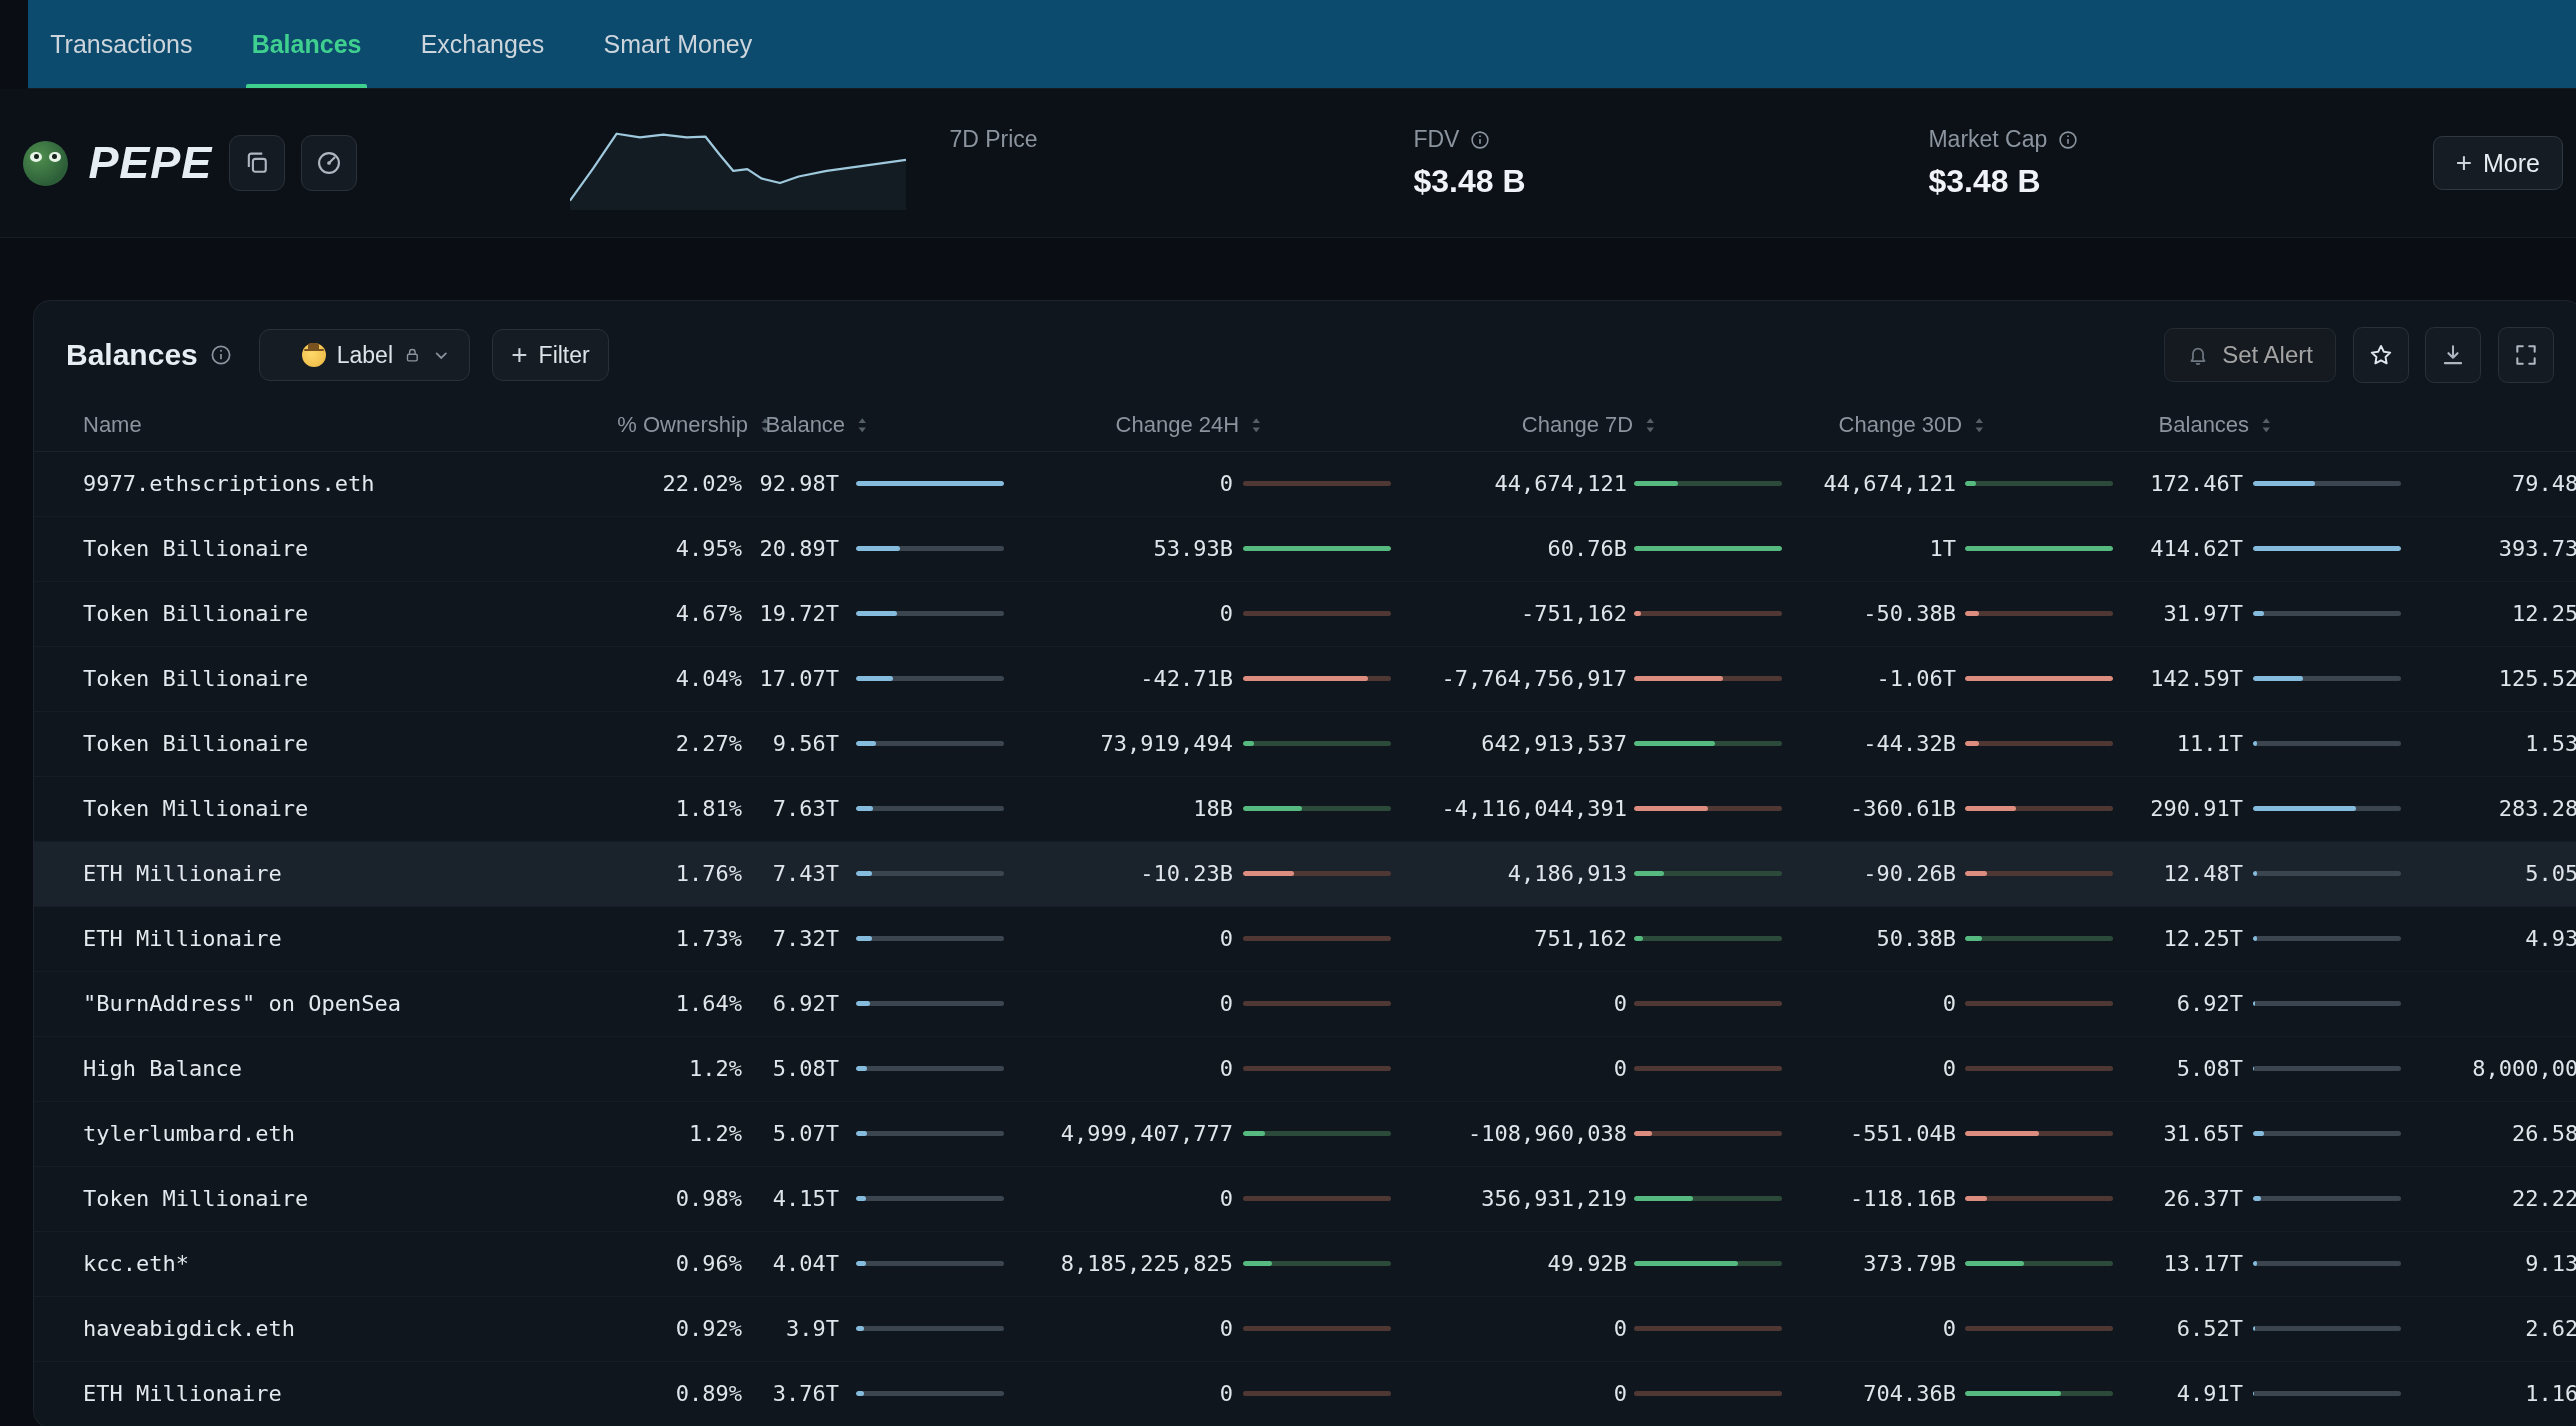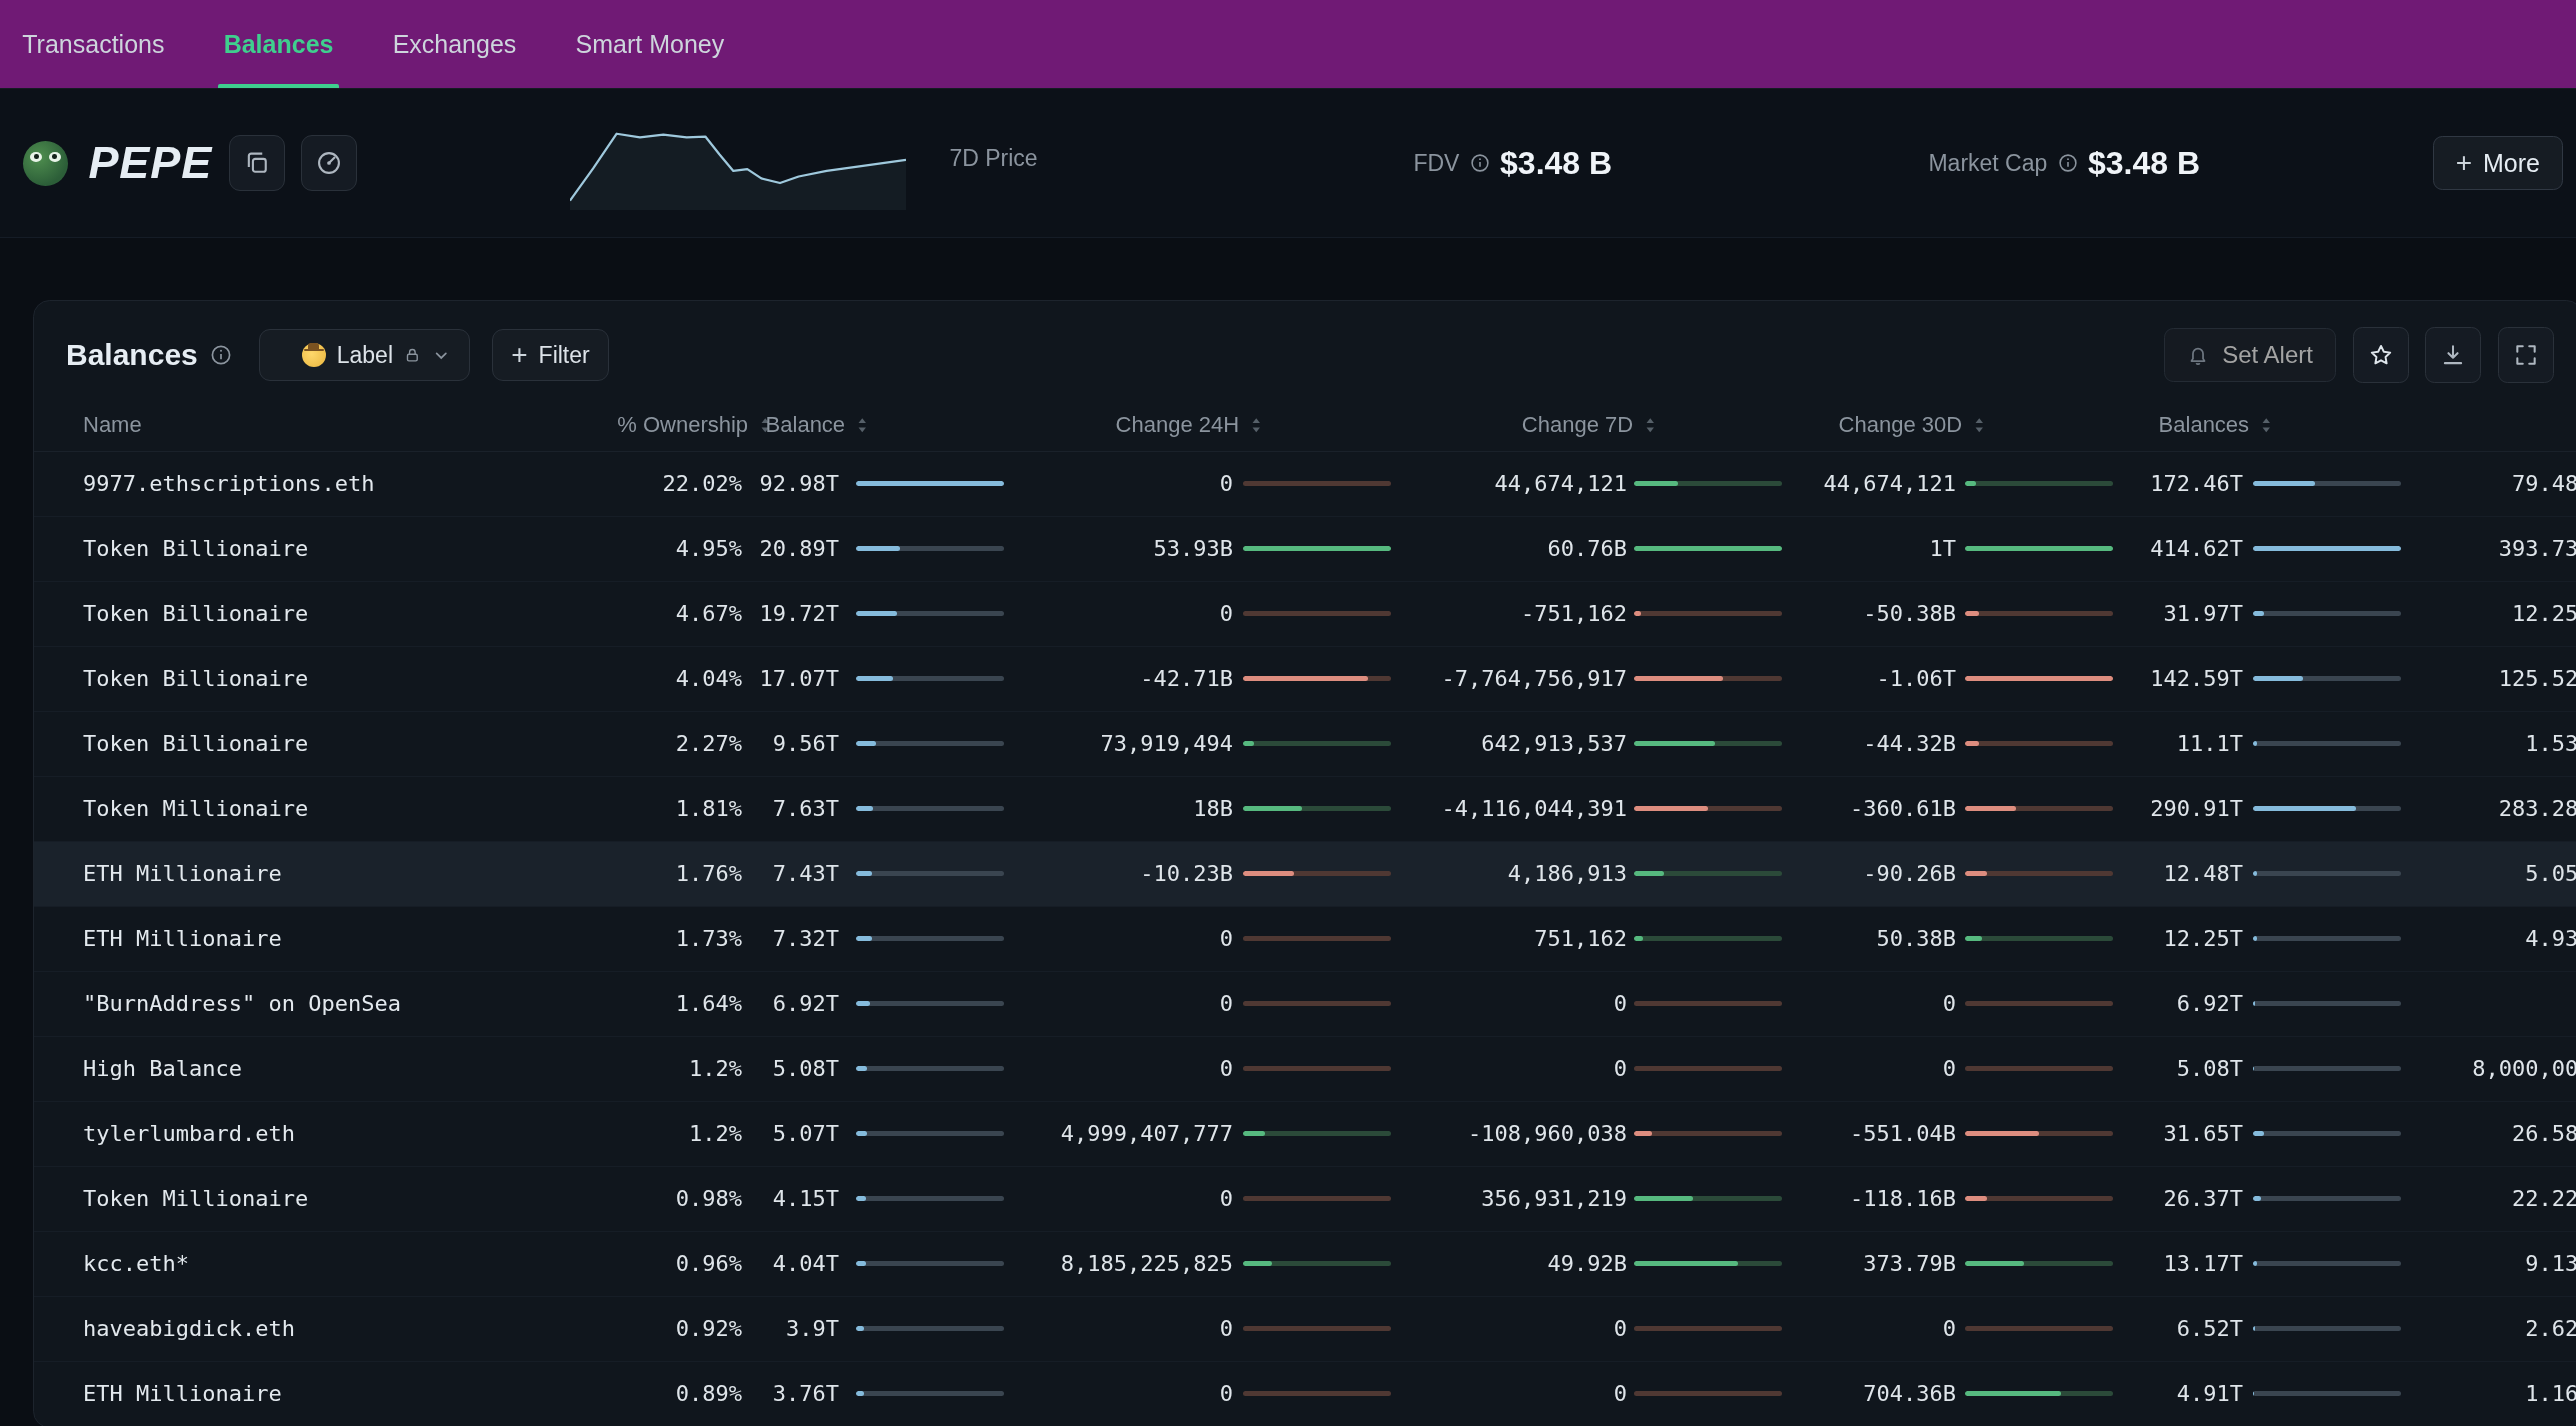--- a/index.html
+++ b/index.html
@@ -7,21 +7,21 @@
   body {
     background:#0a0e14;
     color:#e6edf3;
     font-family:"Liberation Sans", sans-serif;
   }
   .mono { font-family:"DejaVu Sans Mono", monospace; }
 
   
   .topnav {
     height:89px; display:flex; align-items:stretch; gap:48px;
-    padding:0 0 0 16.7px; background:#701a75; border-bottom:0.9px solid #141b23;
+    padding:0 0 0 16.7px; background:#0c4a6e; border-bottom:0.9px solid #141b23;margin-left:28px;
   }
   .nav-item {
     display:flex; align-items:center; font-size:25px; color:#cdd5dc;
     position:relative; cursor:pointer; padding:0 5.6px;
   }
   .nav-item.active { color:#3fcf8e; font-weight:700; }
   .nav-item.active::after {
     content:""; position:absolute; left:0; right:0; bottom:0; height:3.7px;
     background:#3fcf8e; border-radius:1.9px 1.9px 0 0;
   }
@@ -40,21 +40,21 @@
   .token-logo .eye.l { left:7.4px; } .token-logo .eye.r { right:7.4px; }
   .token-logo .eye::after { content:""; position:absolute; left:3.7px; top:2.8px; width:4.6px; height:4.6px; background:#14221a; border-radius:50%; }
   .token-name { font-size:45px; font-weight:700; letter-spacing:0.9px; margin-left:20.4px;font-style:italic; }
   .icon-btn {
     width:56px; height:56px; border-radius:11px; background:#151b23;
     border:0.9px solid #2a313a; display:flex; align-items:center; justify-content:center;
     margin-left:16.7px; cursor:pointer; color:#aeb7c0;
   }
   .sparkline { margin-left:213px; width:336px; height:93px; flex:0 0 auto; }
   .stats { display:flex; margin-left:43px; align-items:flex-start; }
-  .stat { display:flex; flex-direction:row; gap:9.3px; }
+  .stat { display:flex; flex-direction:column; gap:9.3px; }
   .stat.w1 { width:464px; } .stat.w2 { width:515px; }
   .stat-label { font-size:23px; color:#8b949e; display:flex; align-items:center; gap:9.3px; }
   .stat-value-row { display:flex; align-items:baseline; gap:16.7px; }
   .stat-value { font-size:32px; font-weight:700; color:#f0f4f8; }
   .stat-value .subn { font-size:0.6em; vertical-align:-0.28em; }
   .stat-change { font-size:21.3px; color:#2fbd7f; font-weight:600; }
   .more-btn {
     margin-left:auto; height:54px; padding:0 22px; border-radius:9.3px;
     background:#161c23; border:0.9px solid #303843; color:#e6edf3; font-size:25px;
     display:flex; align-items:center; gap:11px; cursor:pointer;

